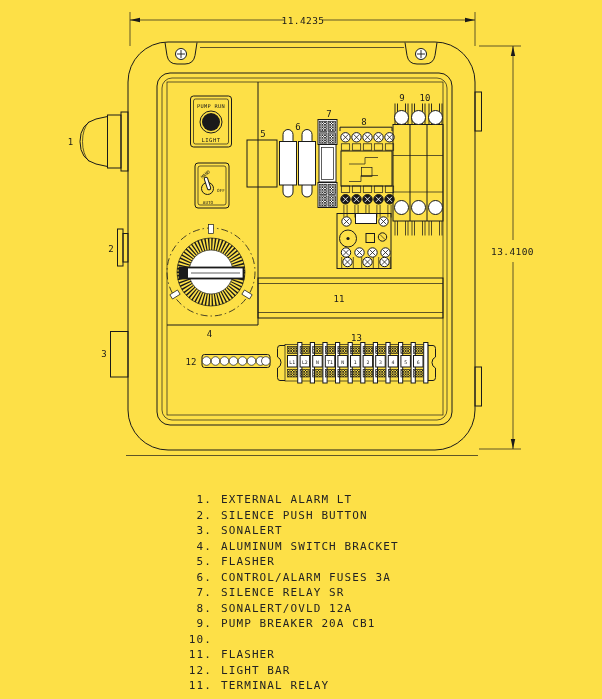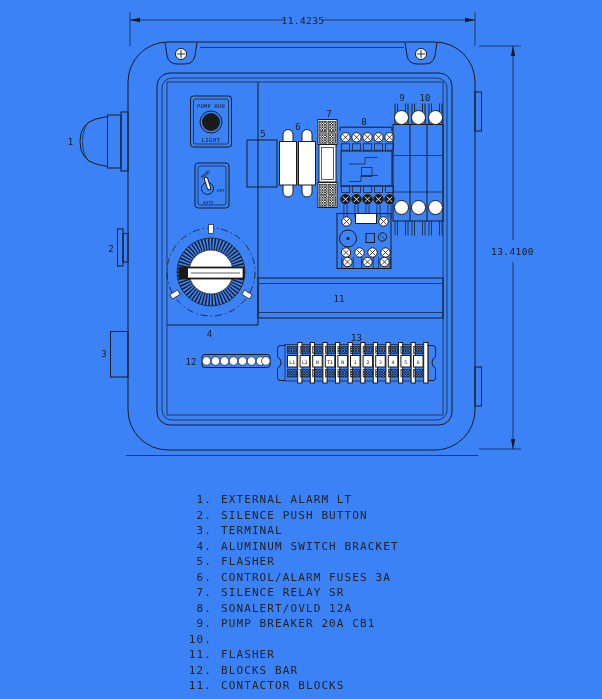--- a/index.html
+++ b/index.html
@@ -1,16 +1,16 @@
 <!DOCTYPE html>
 <html><head>
 <meta charset="utf-8">
 <style>
   html,body{margin:0;padding:0;background:#fff;}
-  #stage{position:relative;width:602px;height:699px;background:#3b82f6;overflow:hidden;
+  #stage{position:relative;width:602px;height:699px;background:#fde047;overflow:hidden;
          font-family:"DejaVu Sans Mono",monospace;}
   svg{position:absolute;left:0;top:0;}
   .ln{fill:none;stroke:#1a1a1a;stroke-width:1;}
   .thin{stroke-width:0.7;}
   .thk{stroke-width:1.8;}
   .wfill{fill:#fff;}
   .blk{fill:#1a1a1a;stroke:none;}
   .hatch{fill:url(#xhatch);stroke:#1a1a1a;stroke-width:0.6;}
   text{fill:#1a1a1a;font-family:"DejaVu Sans Mono",monospace;}
   .callout{font-size:9px;text-anchor:middle;}
@@ -328,25 +328,25 @@
     <text class="callout" x="425" y="101">10</text>
     <text class="callout" x="339" y="302">11</text>
     <text class="callout" x="191" y="365">12</text>
     <text class="callout" x="356.5" y="341">13</text>
   </g>
 </svg>
 
 <div id="legend">
       <div class="legend-row"><span class="lnum">1.</span><span class="ltxt">EXTERNAL ALARM LT</span></div>
       <div class="legend-row"><span class="lnum">2.</span><span class="ltxt">SILENCE PUSH BUTTON</span></div>
-      <div class="legend-row"><span class="lnum">3.</span><span class="ltxt">TERMINAL</span></div>
+      <div class="legend-row"><span class="lnum">3.</span><span class="ltxt">SONALERT</span></div>
       <div class="legend-row"><span class="lnum">4.</span><span class="ltxt">ALUMINUM SWITCH BRACKET</span></div>
       <div class="legend-row"><span class="lnum">5.</span><span class="ltxt">FLASHER</span></div>
       <div class="legend-row"><span class="lnum">6.</span><span class="ltxt">CONTROL/ALARM FUSES 3A</span></div>
       <div class="legend-row"><span class="lnum">7.</span><span class="ltxt">SILENCE RELAY SR</span></div>
       <div class="legend-row"><span class="lnum">8.</span><span class="ltxt">SONALERT/OVLD 12A</span></div>
       <div class="legend-row"><span class="lnum">9.</span><span class="ltxt">PUMP BREAKER 20A CB1</span></div>
       <div class="legend-row"><span class="lnum">10.</span></div>
       <div class="legend-row"><span class="lnum">11.</span><span class="ltxt">FLASHER</span></div>
-      <div class="legend-row"><span class="lnum">12.</span><span class="ltxt">BLOCKS BAR</span></div>
-      <div class="legend-row"><span class="lnum">11.</span><span class="ltxt">CONTACTOR BLOCKS</span></div>
+      <div class="legend-row"><span class="lnum">12.</span><span class="ltxt">LIGHT BAR</span></div>
+      <div class="legend-row"><span class="lnum">11.</span><span class="ltxt">TERMINAL RELAY</span></div>
     </div>
 </div>
 
 </body></html>

